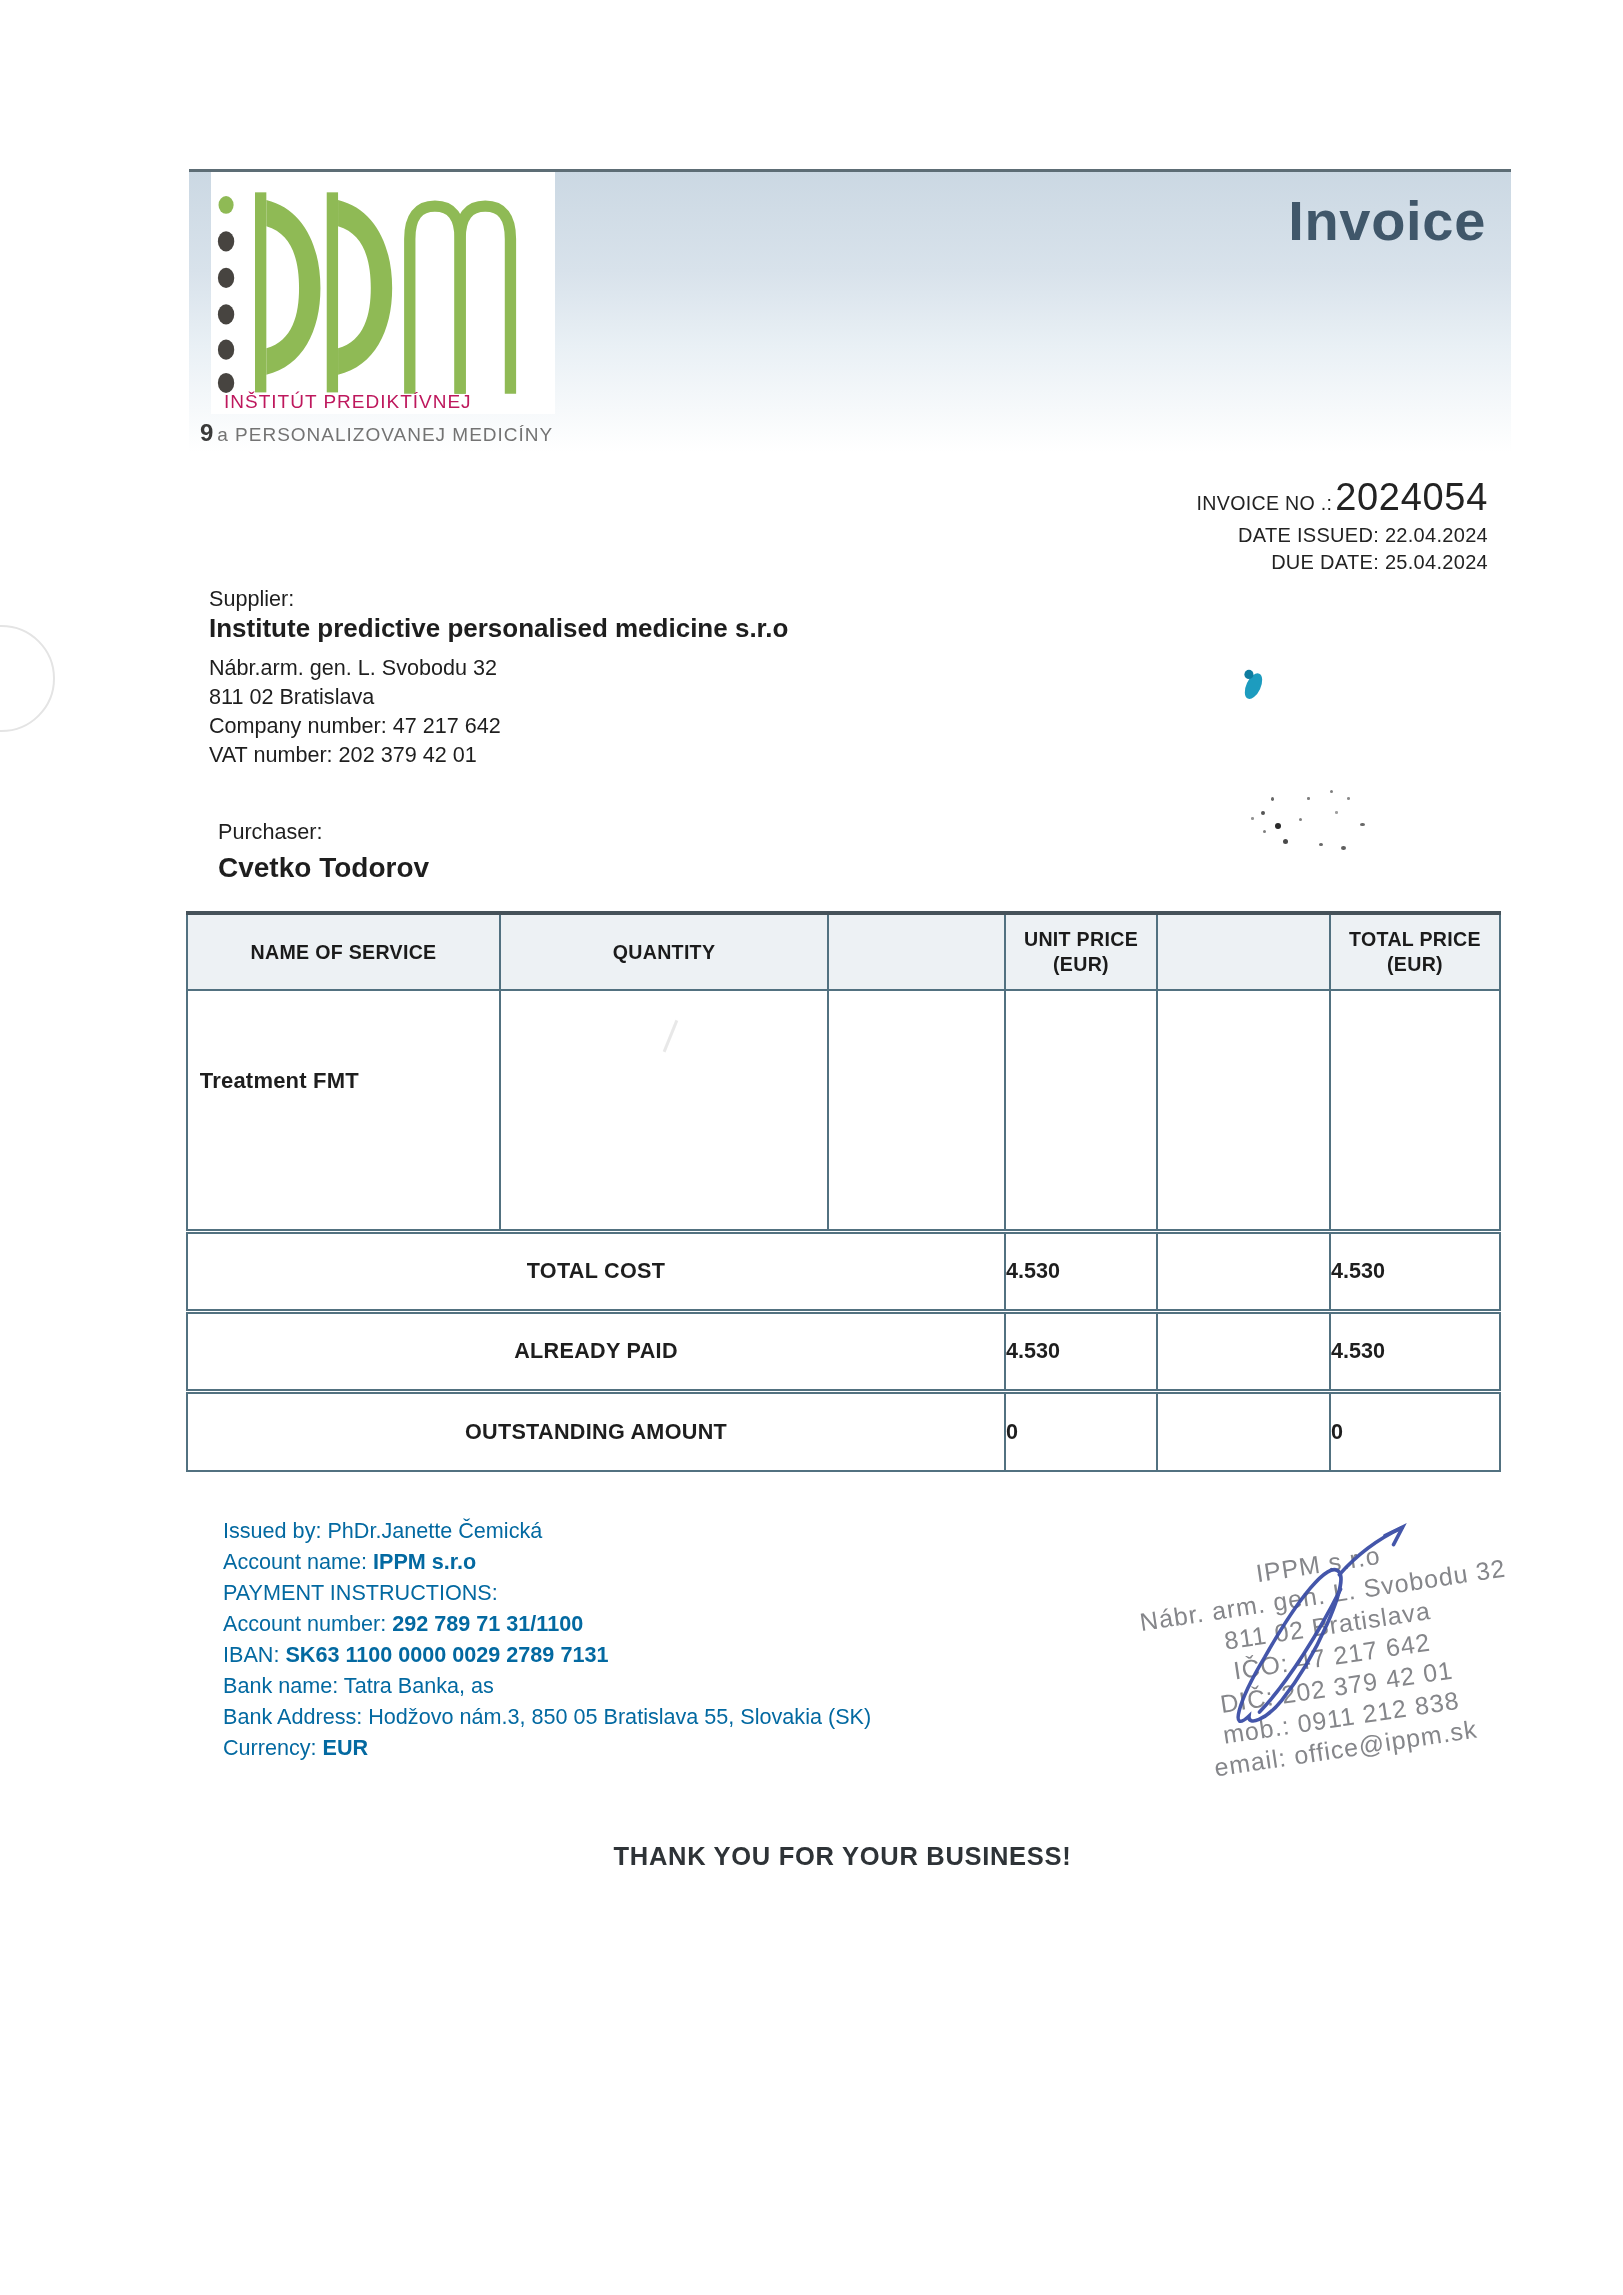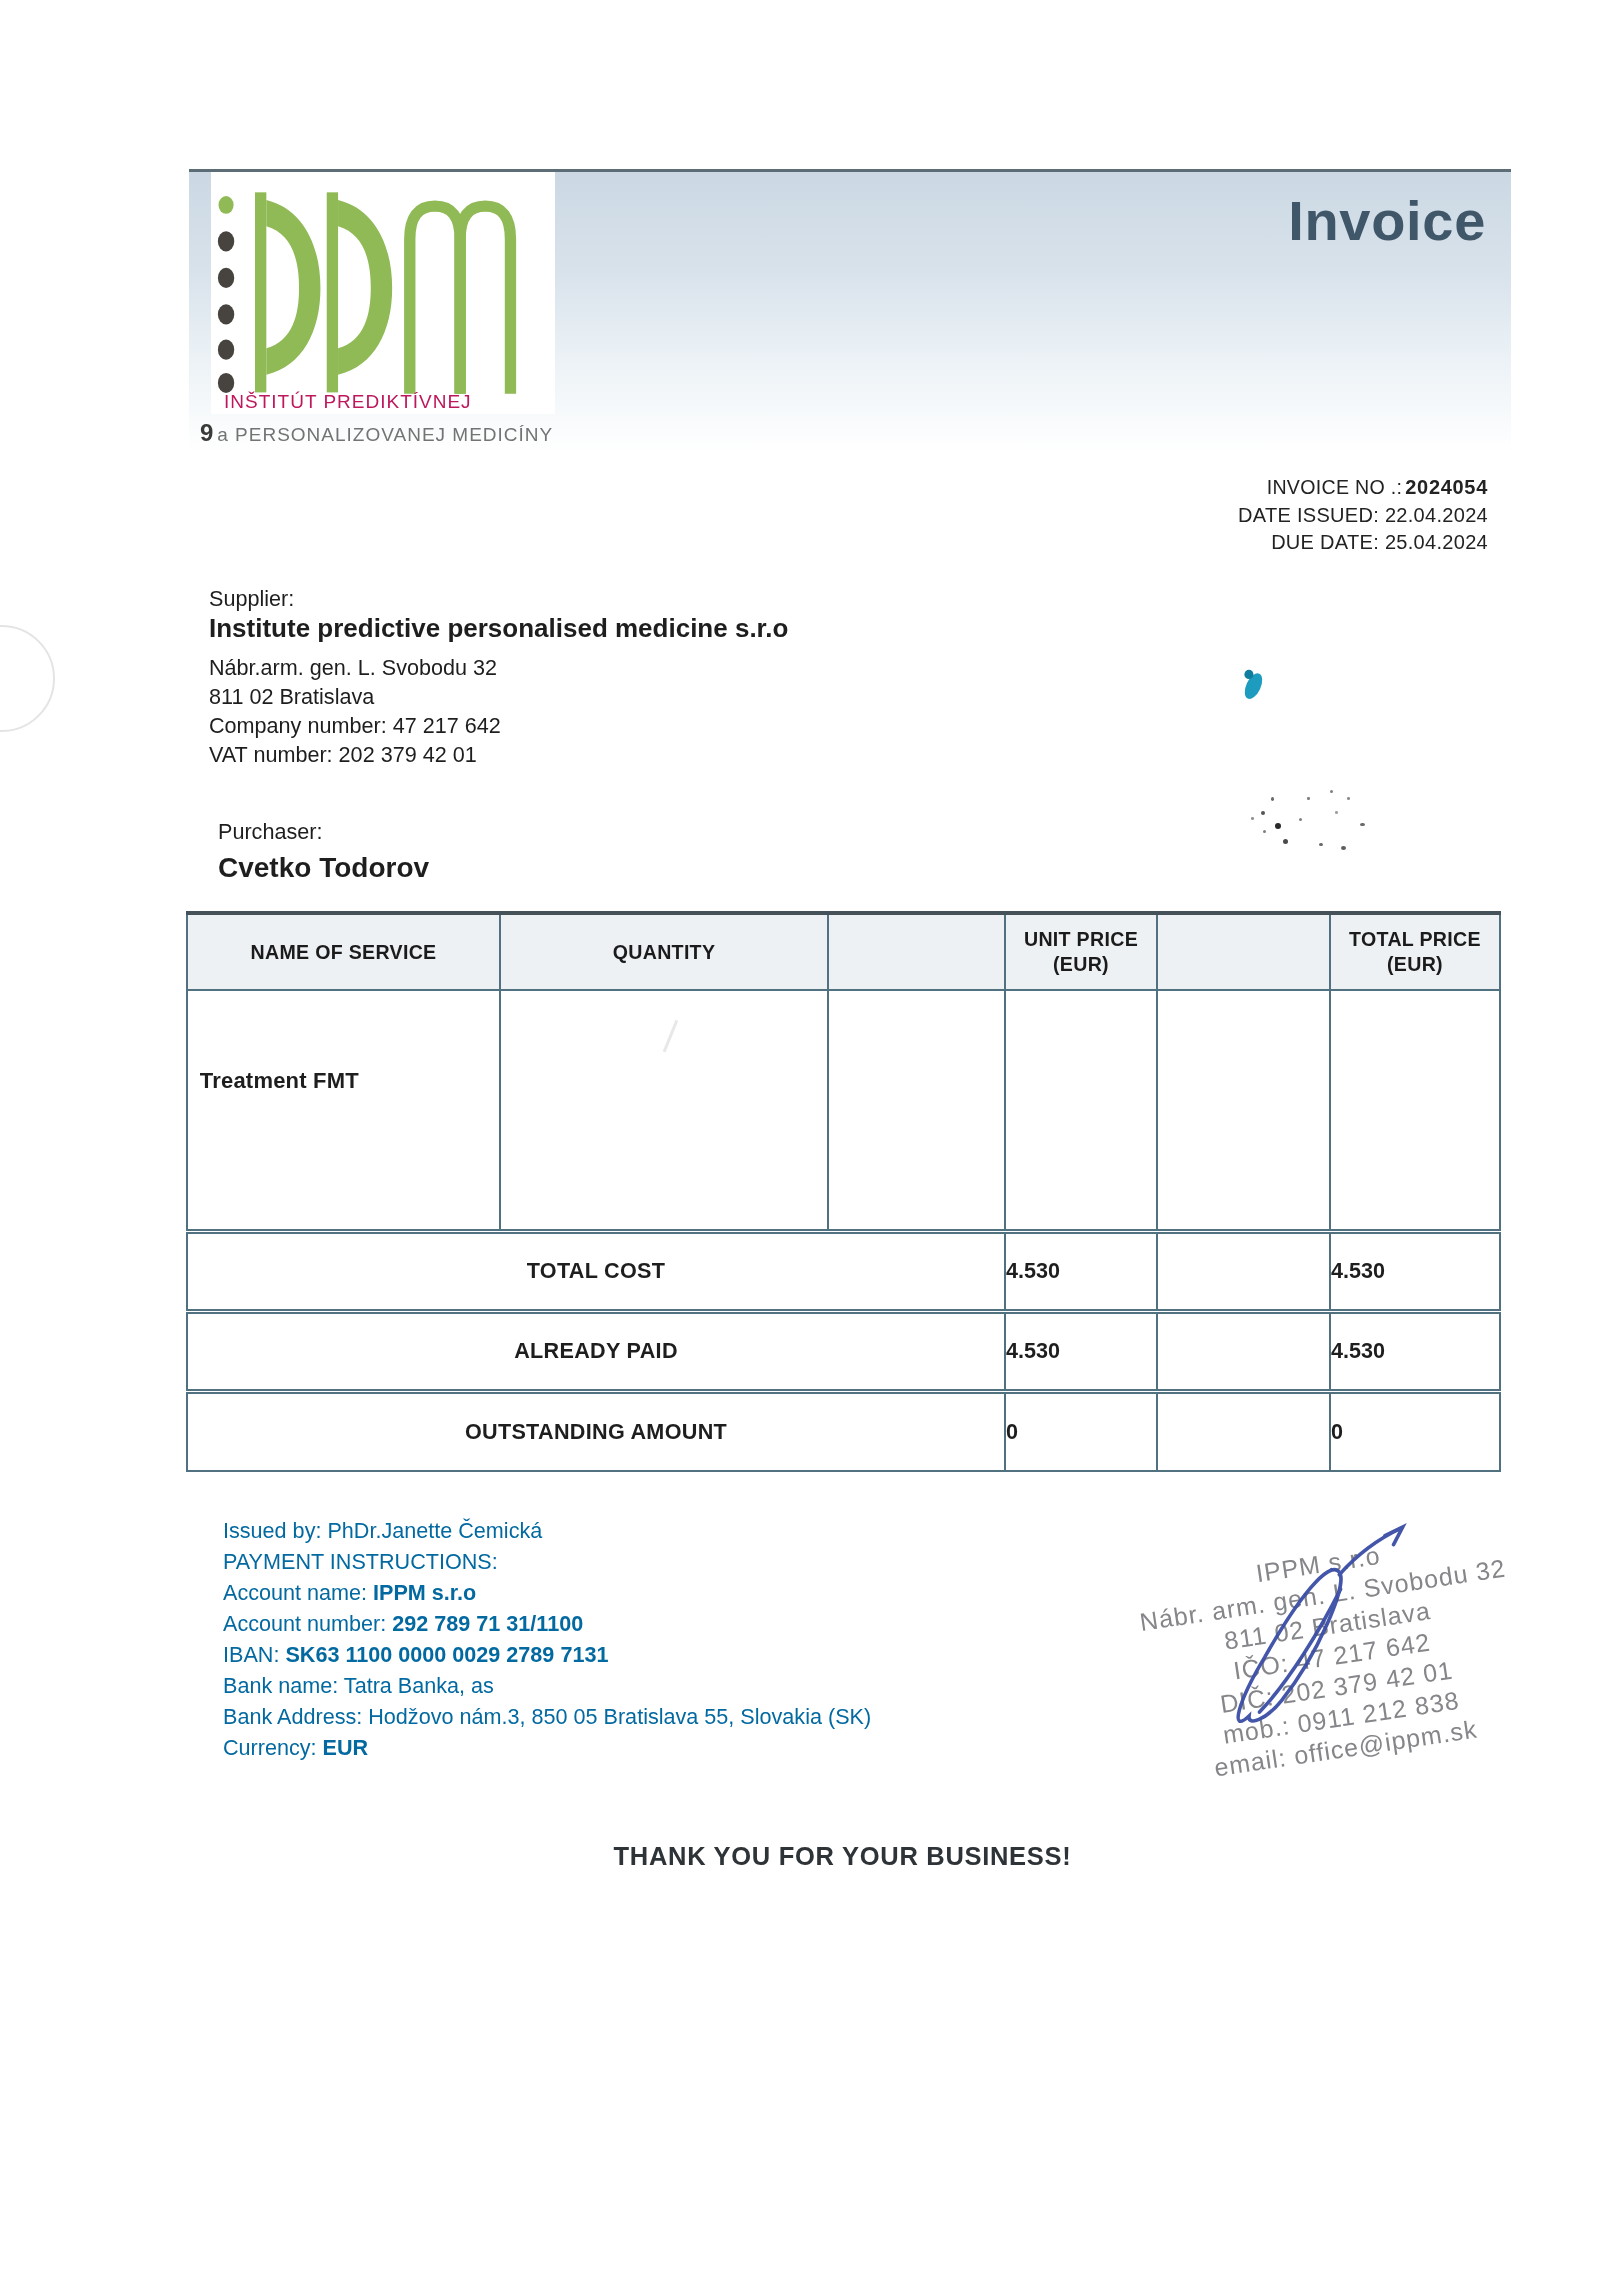--- a/index.html
+++ b/index.html
@@ -18,21 +18,21 @@
     position:absolute;top:188px;right:137px;font-size:56px;font-weight:bold;
     color:#40576a;letter-spacing:0.7px;
   }
   .logo{position:absolute;left:216px;top:192px;}
   .tagline1{position:absolute;left:224px;top:391px;font-size:19px;color:#be185d;letter-spacing:1px;}
   .tagline2{position:absolute;left:200px;top:419px;font-size:19px;color:#737373;letter-spacing:1px;}
   .tagline2 .t2-prefix{font-size:24px;font-weight:bold;color:#3a3a3a;letter-spacing:0;margin-right:3.9px;}
   
   .meta{position:absolute;right:135px;top:476px;text-align:right;color:#232323;}
   .meta-no-label{font-size:19.6px;letter-spacing:0.3px;}
-  .meta-no{font-size:20px;font-weight:bold;letter-spacing:0.7px;}
+  .meta-no{font-size:38px;font-weight:normal;letter-spacing:0.7px;}
   .meta-line{font-size:20px;margin-top:4.6px;letter-spacing:0.3px;}
   
   .supplier{position:absolute;left:209px;top:586px;font-size:21.6px;}
   .supplier .blk-label{margin-bottom:1px;}
   .supplier .blk-name{font-size:26px;font-weight:bold;margin-bottom:9.2px;}
   .supplier .blk-line{line-height:29px;}
   .purchaser{position:absolute;left:218px;top:819px;font-size:21.6px;}
   .purchaser .blk-label{margin-bottom:7.2px;}
   .purchaser .blk-name{font-size:28px;font-weight:bold;}
   
@@ -183,22 +183,22 @@
       <td class="sum-label" colspan="3">OUTSTANDING AMOUNT</td>
       <td class="sum-unit">0</td>
       <td></td>
       <td class="sum-total">0</td>
     </tr>
   </tbody>
     </table>
 
   <div class="payment">
     <div><span>Issued by: PhDr.Janette Čemická</span><b></b></div>
+    <div><span>Account name: </span><b>IPPM s.r.o</b></div>
     <div><span>PAYMENT INSTRUCTIONS:</span><b></b></div>
-    <div><span>Account name: </span><b>IPPM s.r.o</b></div>
     <div><span>Account number: </span><b>292 789 71 31/1100</b></div>
     <div><span>IBAN: </span><b>SK63 1100 0000 0029 2789 7131</b></div>
     <div><span>Bank name: Tatra Banka, as</span><b></b></div>
     <div><span>Bank Address: Hodžovo nám.3, 850 05 Bratislava 55, Slovakia (SK)</span><b></b></div>
     <div><span>Currency: </span><b>EUR</b></div>
   </div>
 
   <div class="stamp">
     <div>IPPM s.r.o</div>
     <div>Nábr. arm. gen. L. Svobodu 32</div>

